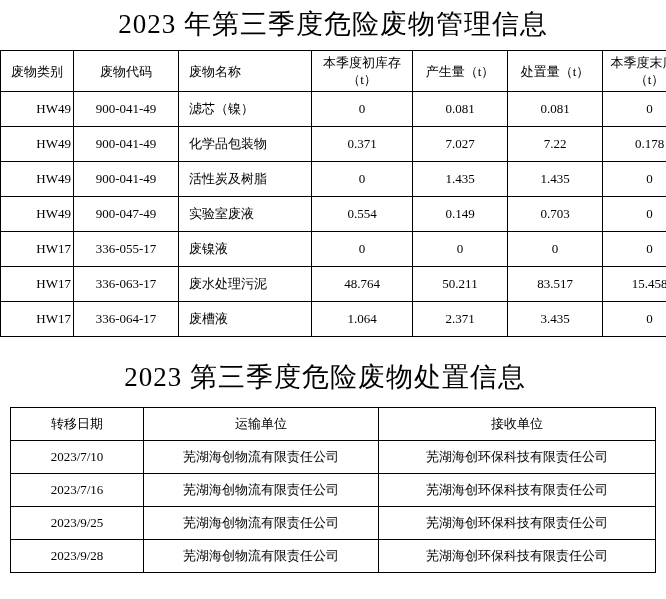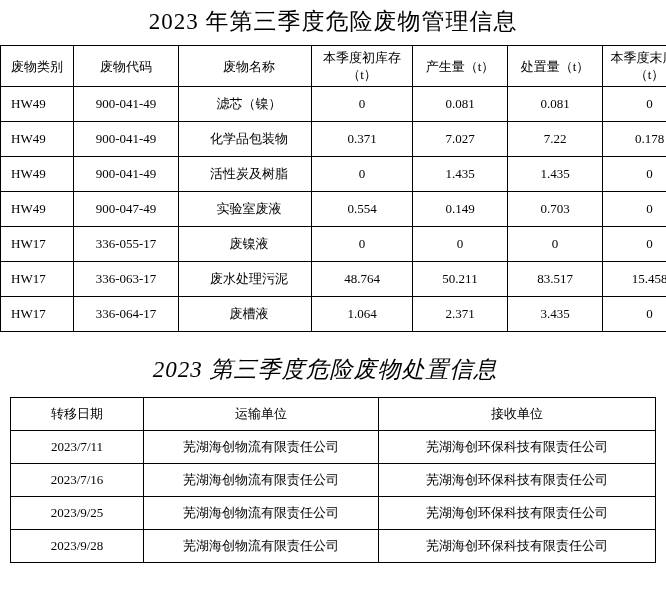--- a/index.html
+++ b/index.html
@@ -15,31 +15,30 @@
     overflow: hidden;
   }
   .page {
     position: relative;
     width: 666px;
     height: 599px;
     box-sizing: border-box;
   }
   .title {
     text-align: center;
-    font-size: 23px;
+    font-size: 27px;
     font-family: "Liberation Serif", serif;
     letter-spacing: 1px;
     font-weight: normal;
   }
   #title-1 {
     margin: 6px 0 8px 0;
   }
   #title-2 {
     margin: 22px 16px 10px 0;
-    font-style: italic;
   }
   table {
     border-collapse: collapse;
     table-layout: fixed;
   }
   table td, table th {
     border: 1px solid #000000;
     font-size: 13px;
     font-family: "Liberation Serif", serif;
     font-weight: normal;
@@ -54,26 +53,26 @@
   }
   #waste-table th {
     height: 40px;
     line-height: 17px;
   }
   #waste-table td {
     height: 34px;
   }
   #waste-table .col-type { width: 68px; }
   #waste-table .col-code { width: 100px; }
-  #waste-table .col-name { width: 120px; text-align: center; padding-left: 10px; }
+  #waste-table .col-name { width: 120px; text-align: left; padding-left: 10px; }
   #waste-table .col-begin { width: 96px; }
   #waste-table .col-gen { width: 90px; }
   #waste-table .col-disp { width: 90px; }
   #waste-table .col-end { width: 89px; }
-  #waste-table tbody td.col-type { text-align: left; padding-left: 10px; }
+  #waste-table tbody td.col-type { text-align: right; padding-left: 10px; }
   #waste-table tbody td.col-code { }
 
   
   #transfer-table {
     width: 630px;
     margin: 12px auto;
   }
   #transfer-table th {
     height: 32px;
   }
@@ -176,21 +175,21 @@
   <table id="transfer-table">
     <thead>
       <tr>
         <th class="col-date">转移日期</th>
         <th class="col-carrier">运输单位</th>
         <th class="col-receiver">接收单位</th>
       </tr>
     </thead>
     <tbody>
       <tr>
-        <td class="col-date">2023/7/11</td>
+        <td class="col-date">2023/7/10</td>
         <td class="col-carrier nowrap">芜湖海创物流有限责任公司</td>
         <td class="col-receiver nowrap">芜湖海创环保科技有限责任公司</td>
       </tr>
       <tr>
         <td class="col-date">2023/7/16</td>
         <td class="col-carrier nowrap">芜湖海创物流有限责任公司</td>
         <td class="col-receiver nowrap">芜湖海创环保科技有限责任公司</td>
       </tr>
       <tr>
         <td class="col-date">2023/9/25</td>

